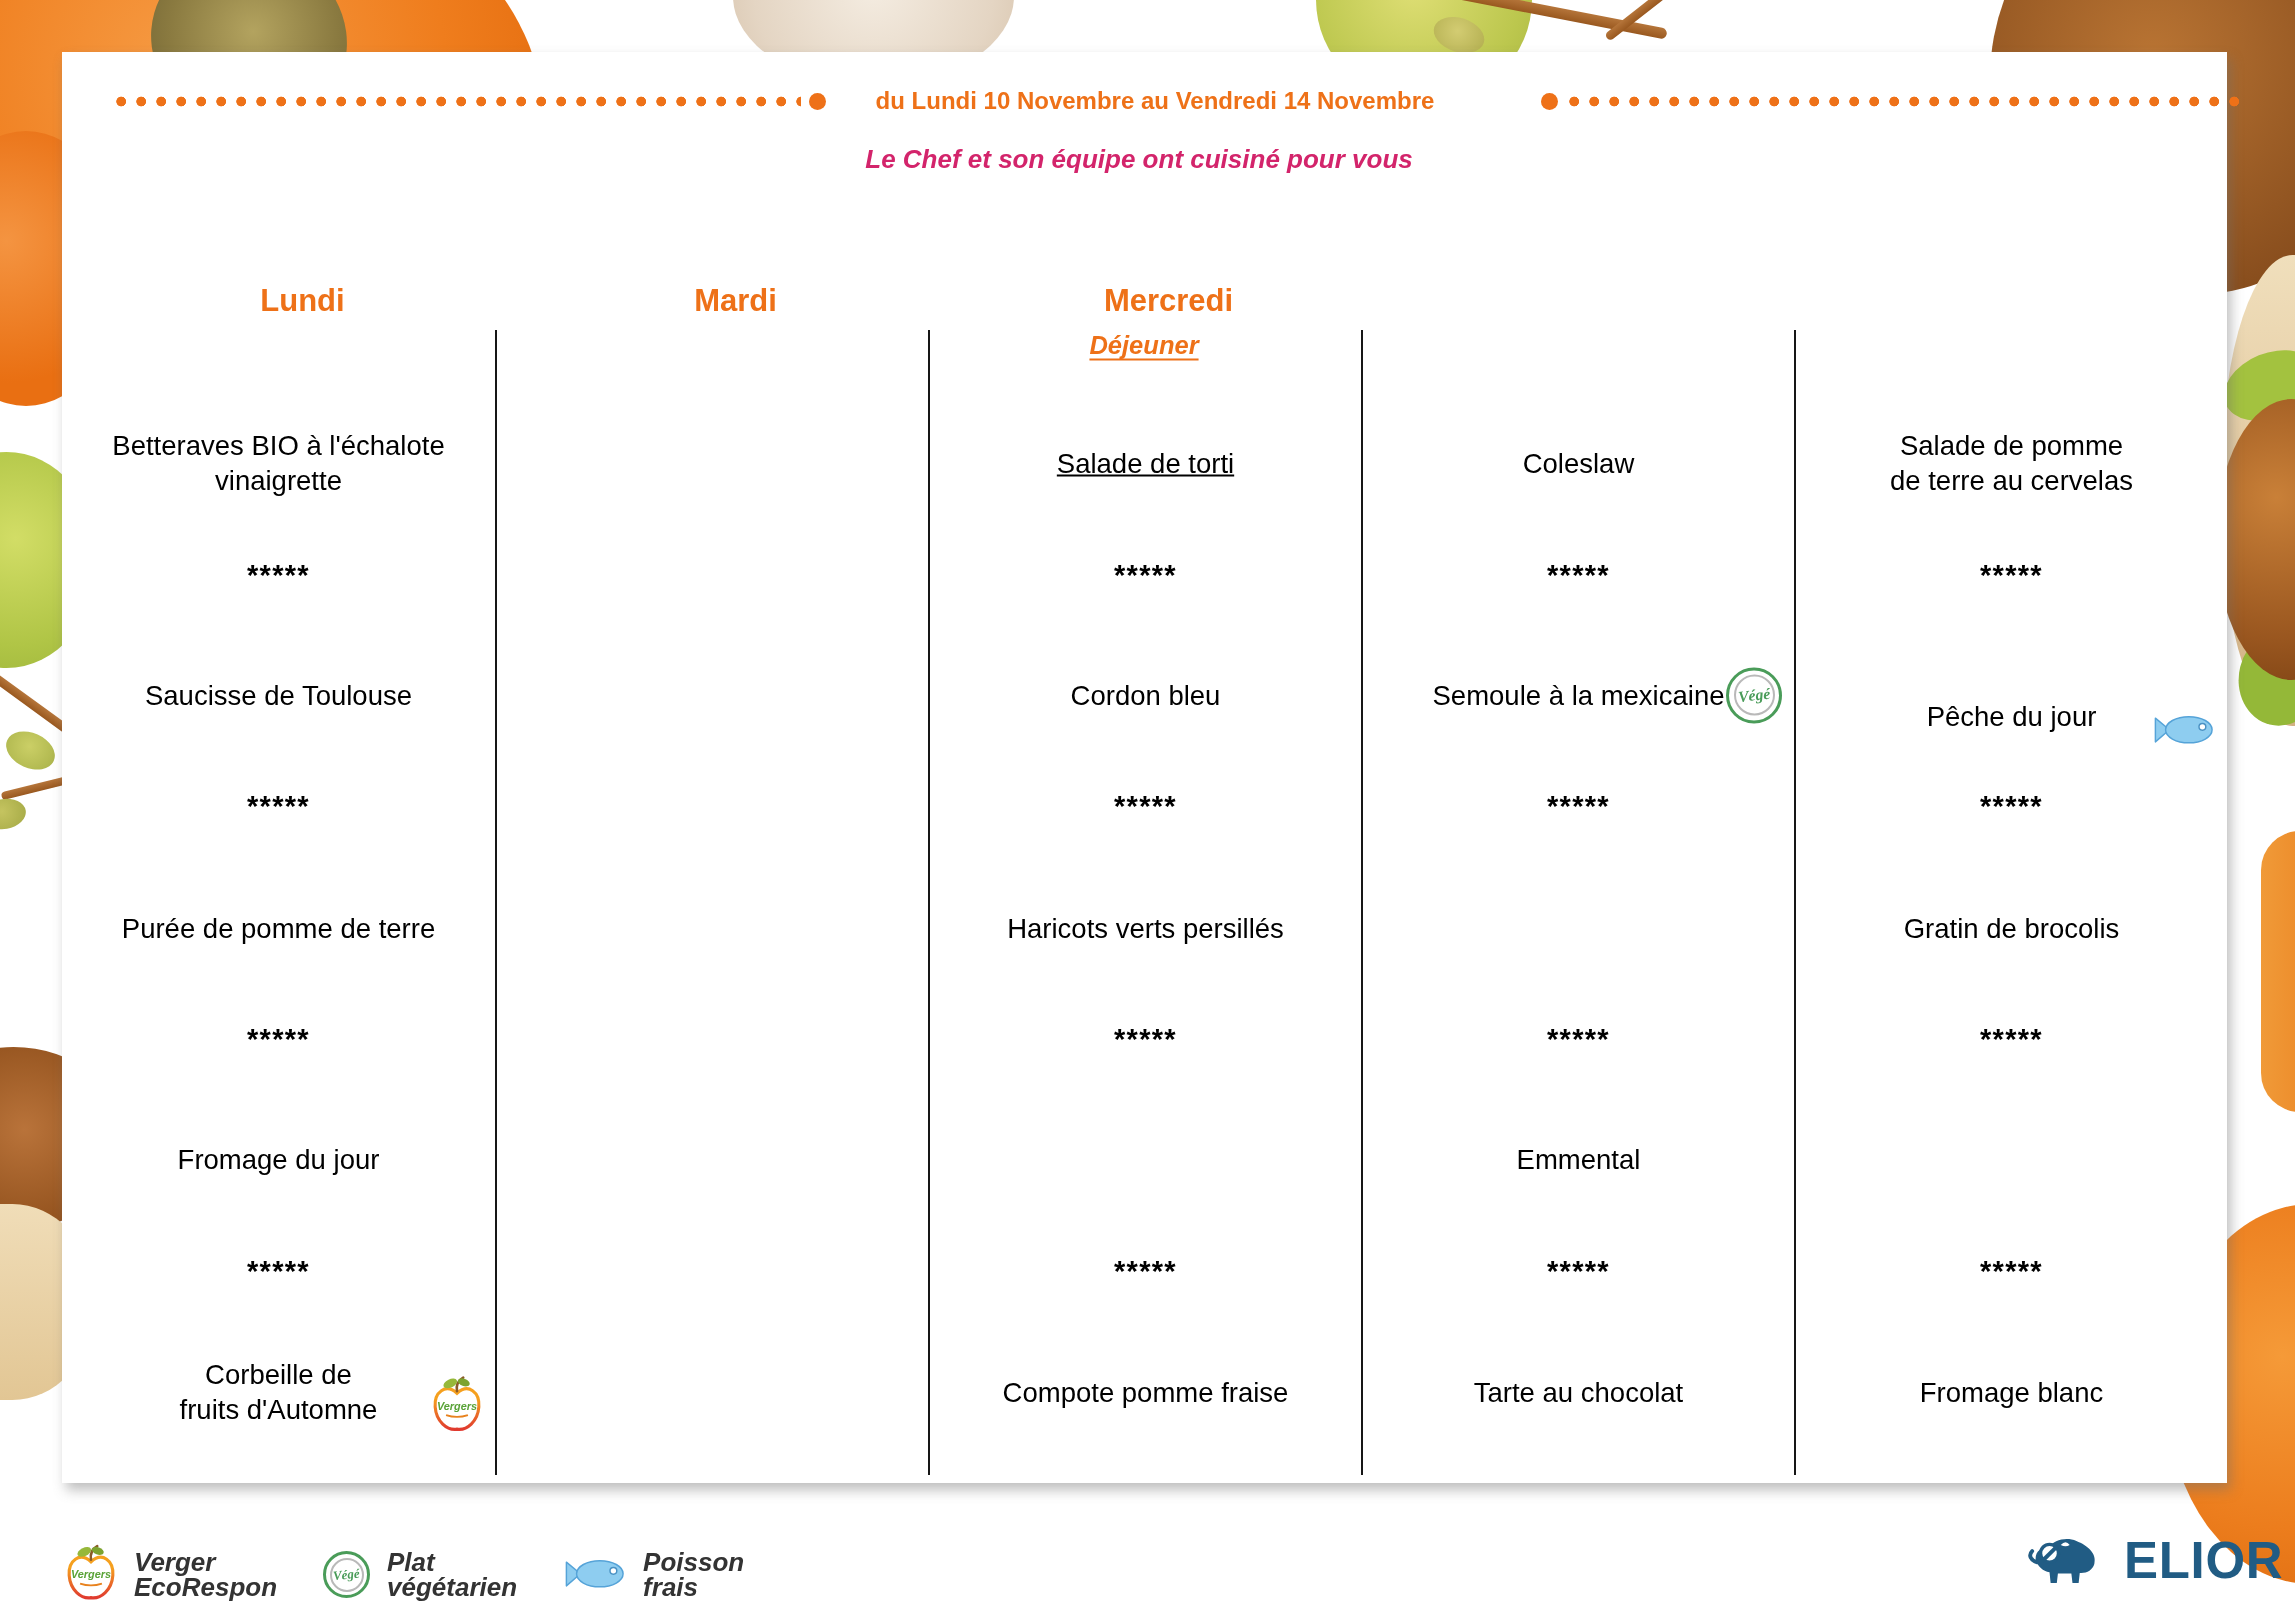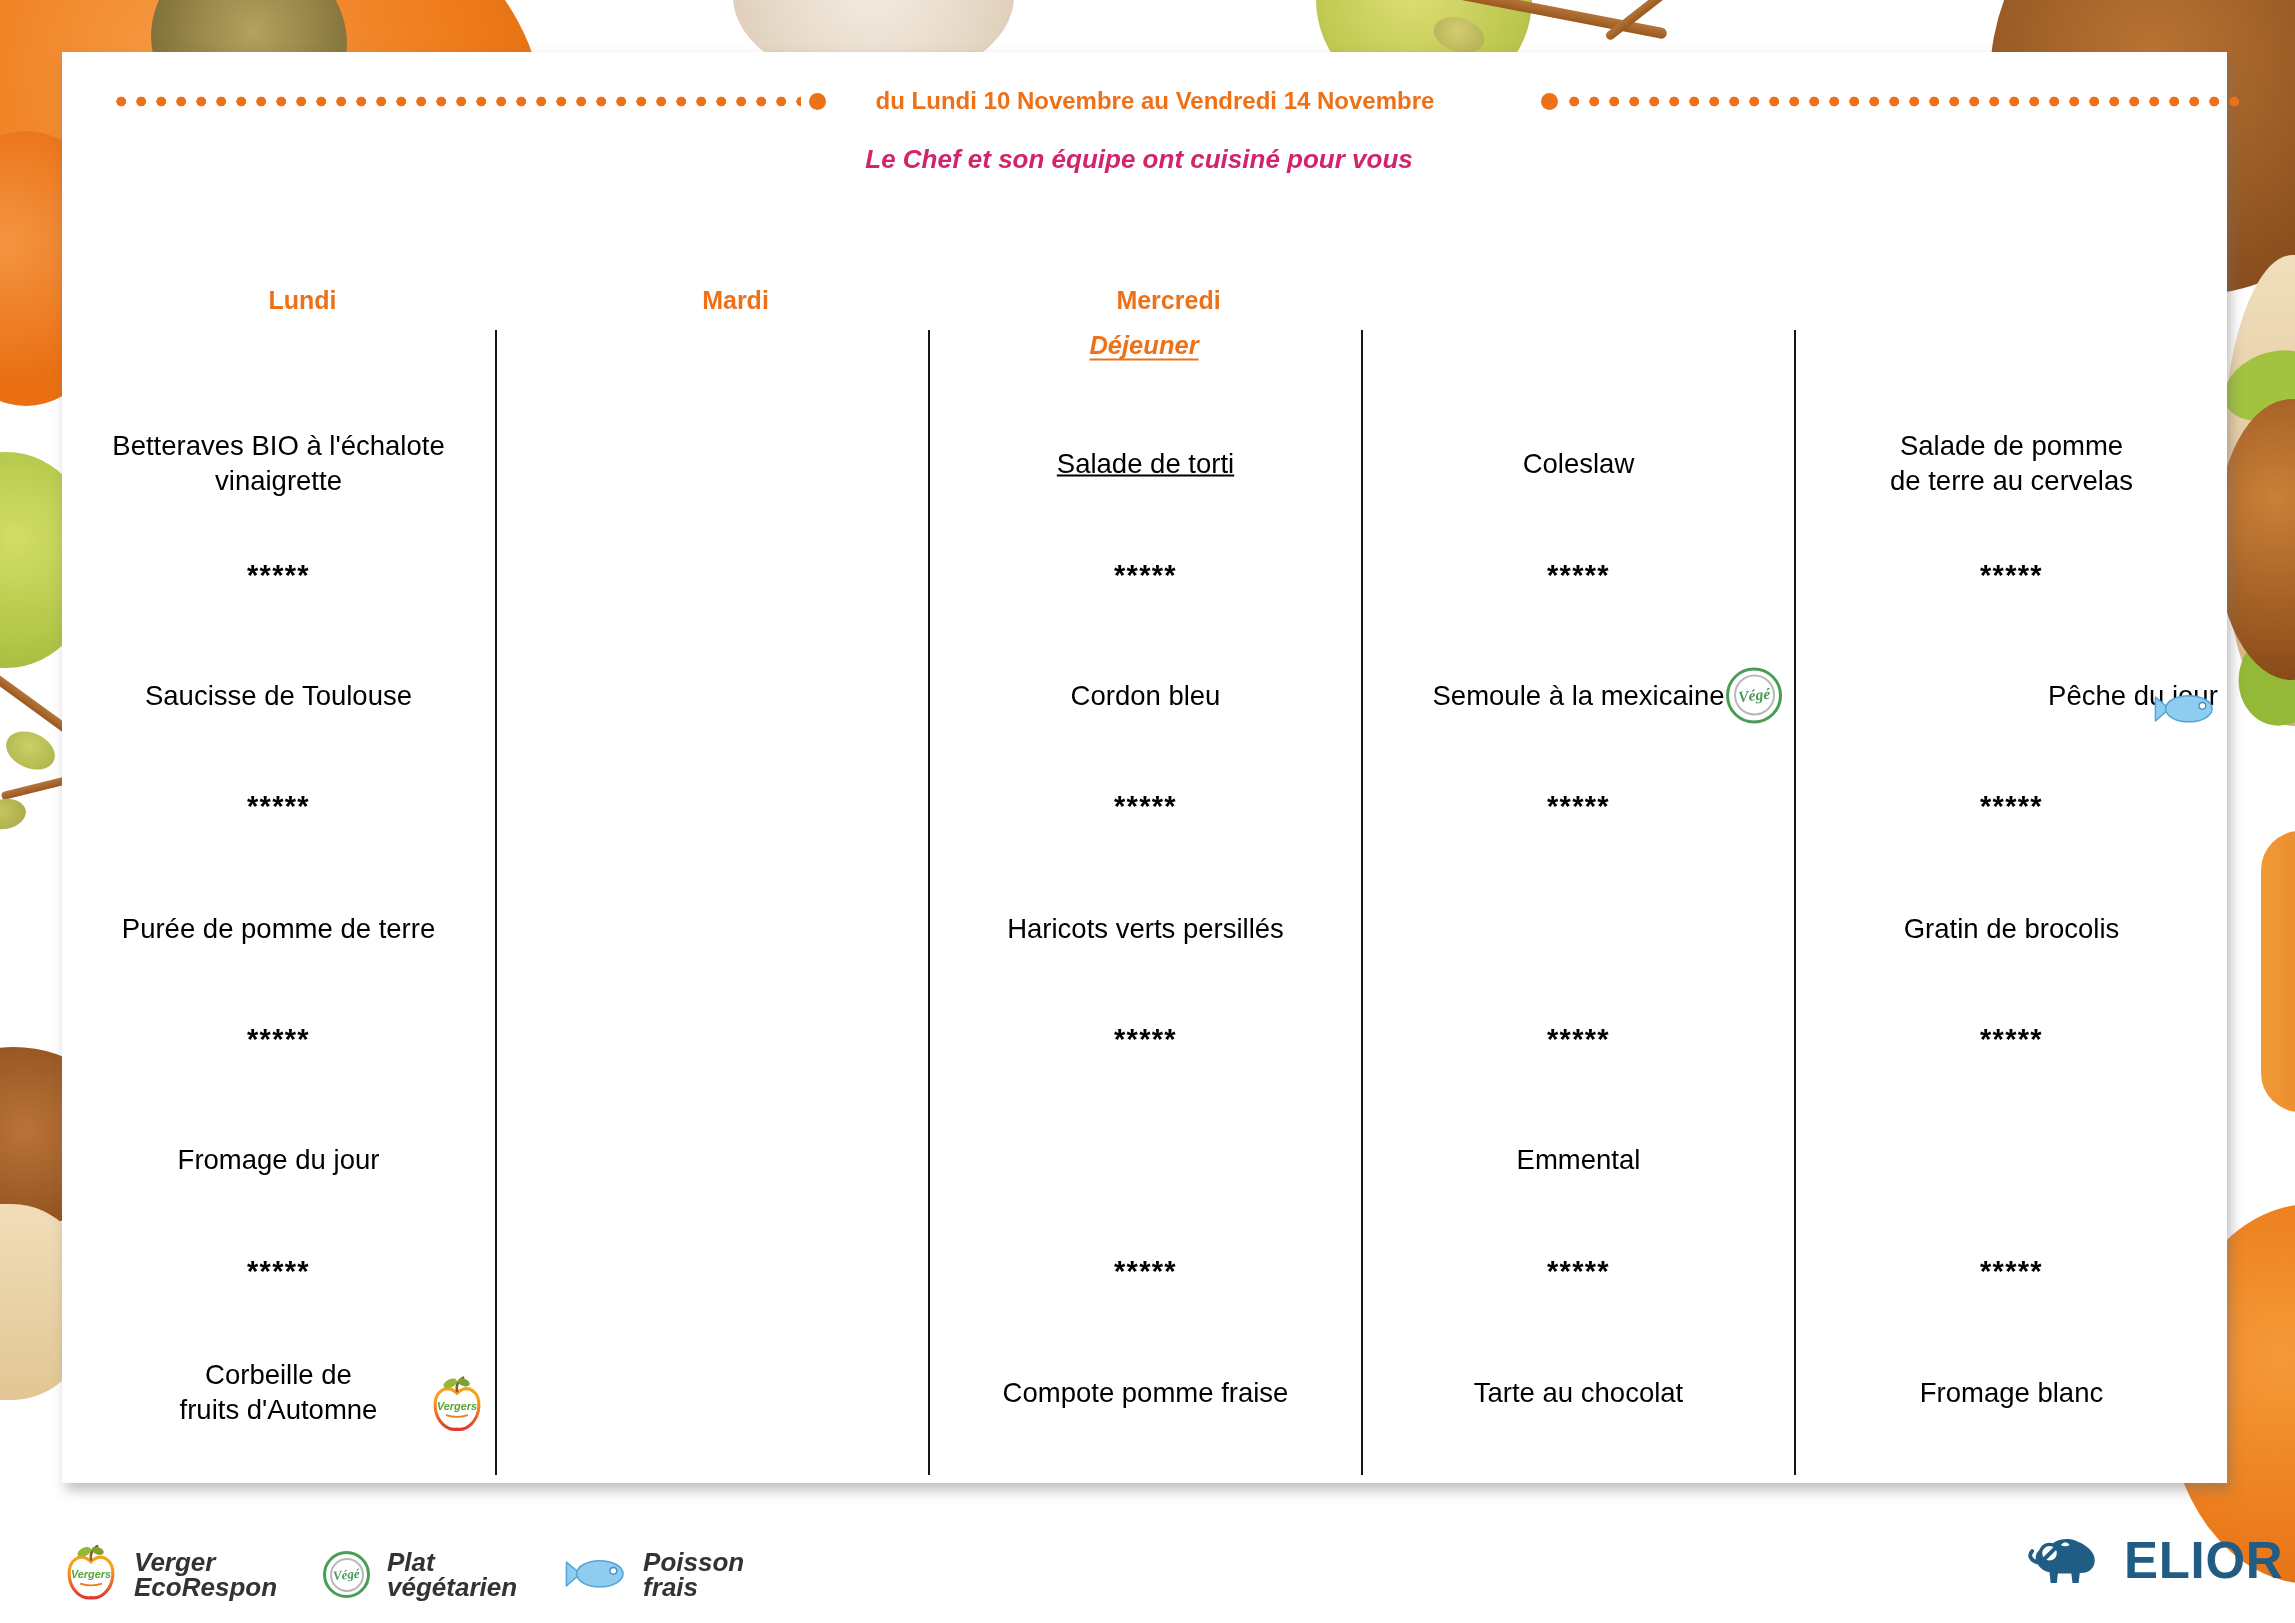--- a/index.html
+++ b/index.html
@@ -71,21 +71,21 @@
   }
   .subtitle{
     position:absolute;left:1077px;top:107px;transform:translate(-50%,-50%);
     white-space:nowrap;font-size:26px;font-weight:bold;font-style:italic;color:var(--pink);
   }
   .headers-row{
     position:absolute;left:0;top:216px;width:100%;height:65px;
     display:grid;grid-template-columns:repeat(5,1fr);
   }
   .day-header{display:flex;align-items:center;justify-content:center;
-    font-size:25px;font-weight:bold;color:var(--orange);margin-left:48px;}
+    font-size:31px;font-weight:bold;color:var(--orange);margin-left:48px;}
   .meal-label{
     position:absolute;left:1082px;top:293px;transform:translate(-50%,-50%);z-index:3;
     font-size:25.5px;font-weight:bold;font-style:italic;color:var(--orange);
     text-decoration:underline;text-underline-offset:4.6px;text-decoration-thickness:2px;
   }
   .menu-grid{
     position:absolute;left:0;top:278px;width:100%;height:1145px;
     display:grid;grid-template-columns:repeat(5,1fr);
   }
   .day-col{position:relative;}
@@ -208,21 +208,21 @@
         <div class="sep-row" style="top: 476px;">*****</div>
         <div class="sep-row" style="top: 709px;">*****</div>
         <div class="dish" style="top: 829px;">Emmental</div>
         <div class="sep-row" style="top: 941px;">*****</div>
         <div class="dish" style="top: 1062px;">Tarte au chocolat</div>
       </div>
       <div class="day-col">
         <div class="dish" style="top: 133px;">Salade de pomme
 de terre au cervelas</div>
         <div class="sep-row" style="top: 245px;">*****</div>
-        <div class="dish" style="top: 365px; text-align: right;">Pêche du jour<span style="display:inline-block;" class="dish-icon">
+        <div class="dish" style="top: 386px;">Pêche du jour<span style="display:inline-block;" class="dish-icon">
     <svg width="63" height="38" viewBox="0 0 130 75">
       <path d="M7,13 L36,37 L7,62 Z" fill="#8ecdf0" stroke="#55a3d8" stroke-width="3" stroke-linejoin="round"></path>
       <ellipse cx="76" cy="37" rx="48" ry="27" fill="#8ecdf0" stroke="#55a3d8" stroke-width="3"></ellipse>
       <circle cx="104" cy="31" r="7" fill="#ffffff" stroke="#4a92c4" stroke-width="3"></circle>
     </svg>
   </span></div>
         <div class="sep-row" style="top: 476px;">*****</div>
         <div class="dish" style="top: 598px;">Gratin de brocolis</div>
         <div class="sep-row" style="top: 709px;">*****</div>
         <div class="sep-row" style="top: 941px;">*****</div>

